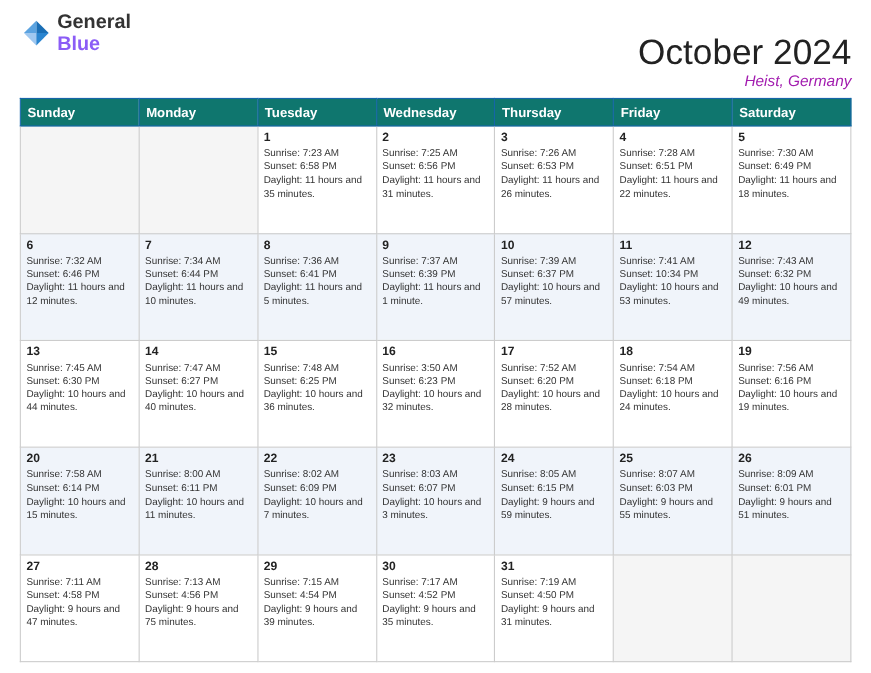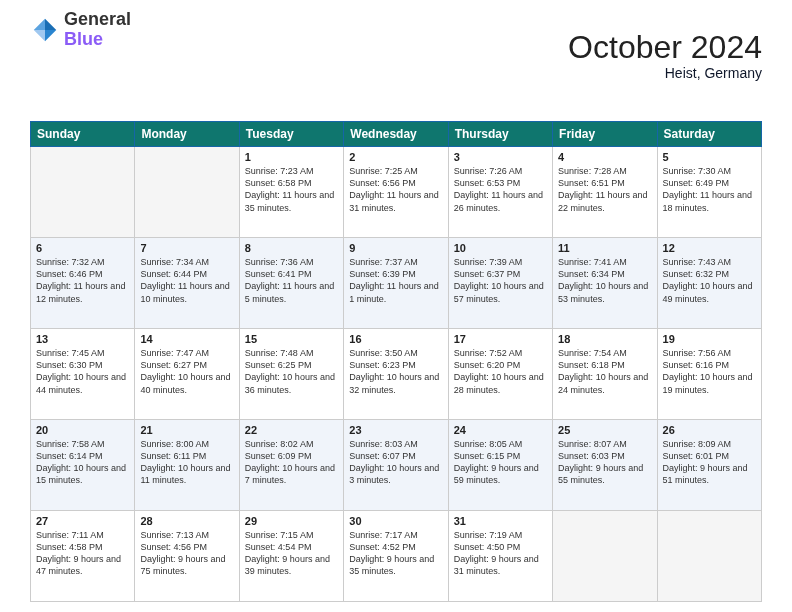--- a/index.html
+++ b/index.html
@@ -6,24 +6,23 @@
     body {
       font-family: Arial, sans-serif;
       background: #fff;
       width: 792px;
       height: 612px;
       overflow: hidden;
     }
     .page {
       width: 792px;
       height: 612px;
-      padding: 10px 30px;
+      padding: 10px 18px;
       display: flex;
       flex-direction: column;
-      gap: 32px;
     }
     .header {
       display: flex;
       justify-content: space-between;
       align-items: flex-start;
       margin-bottom: 8px;
     }
     .logo {
       display: flex;
       align-items: center;
@@ -45,21 +44,22 @@
       margin-top: 20px;
     }
     .month-title {
       font-size: 32px;
       font-weight: normal;
       color: #222;
       line-height: 1.1;
     }
     .location {
       font-size: 14px;
-      color: #0f172a;
+      color: #a21caf;
+      font-style: italic;
     }
     .calendar {
       flex: 1;
       border: 1px solid #ccc;
       border-collapse: collapse;
       width: 100%;
       table-layout: fixed;
     }
     .calendar th {
       background: #0f766e;
@@ -180,21 +180,21 @@
           <td>
             <span class="day-num">9</span>
             <div class="day-info"><span>Sunrise: 7:37 AM</span><br><span>Sunset: 6:39 PM</span><br><span>Daylight: 11 hours and 1 minute.</span></div>
           </td>
           <td>
             <span class="day-num">10</span>
             <div class="day-info"><span>Sunrise: 7:39 AM</span><br><span>Sunset: 6:37 PM</span><br><span>Daylight: 10 hours and 57 minutes.</span></div>
           </td>
           <td>
             <span class="day-num">11</span>
-            <div class="day-info"><span>Sunrise: 7:41 AM</span><br><span>Sunset: 6:34 PM</span><br><span>Daylight: 10 hours and 53 minutes.</span></div>
+            <div class="day-info"><span>Sunrise: 7:41 AM</span><br><span>Sunset: 10:34 PM</span><br><span>Daylight: 10 hours and 53 minutes.</span></div>
           </td>
           <td>
             <span class="day-num">12</span>
             <div class="day-info"><span>Sunrise: 7:43 AM</span><br><span>Sunset: 6:32 PM</span><br><span>Daylight: 10 hours and 49 minutes.</span></div>
           </td>
         </tr>
         <tr class="row-odd">
           <td>
             <span class="day-num">13</span>
             <div class="day-info"><span>Sunrise: 7:45 AM</span><br><span>Sunset: 6:30 PM</span><br><span>Daylight: 10 hours and 44 minutes.</span></div>

